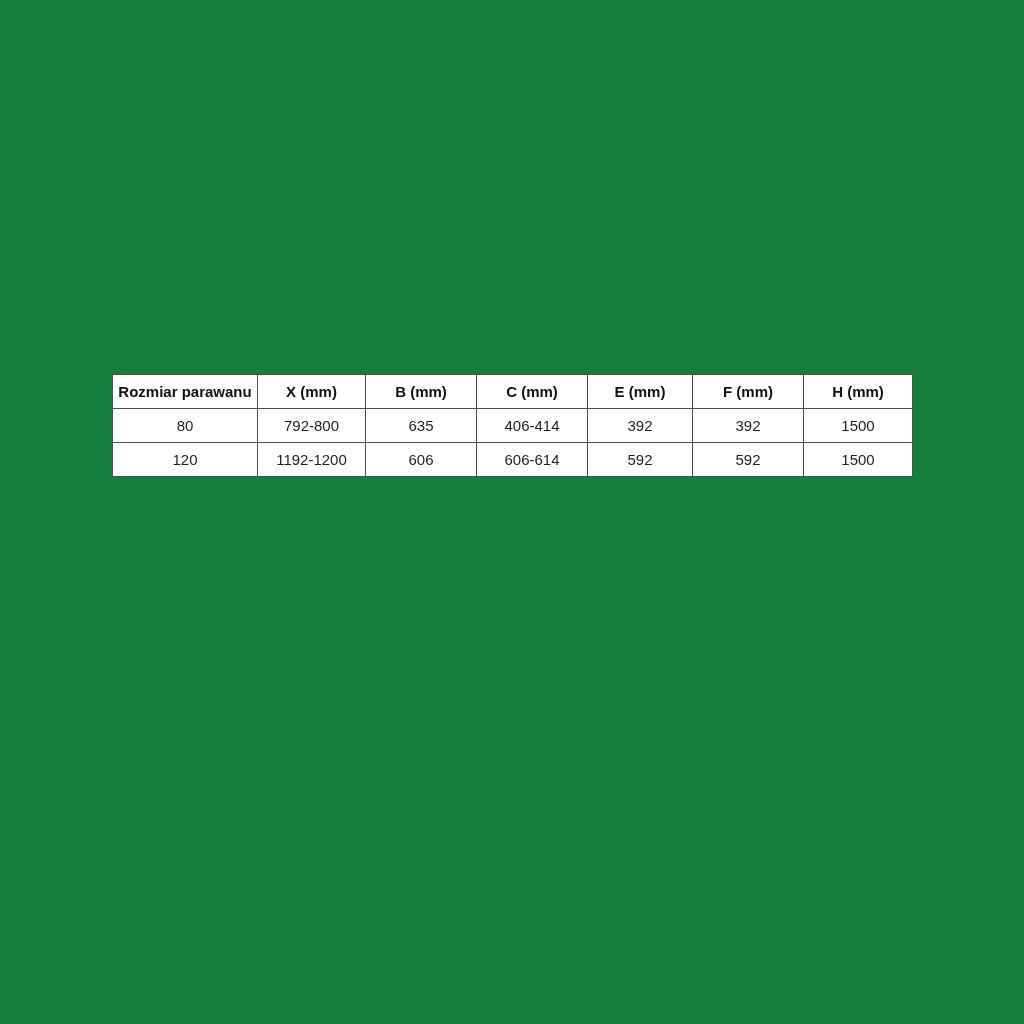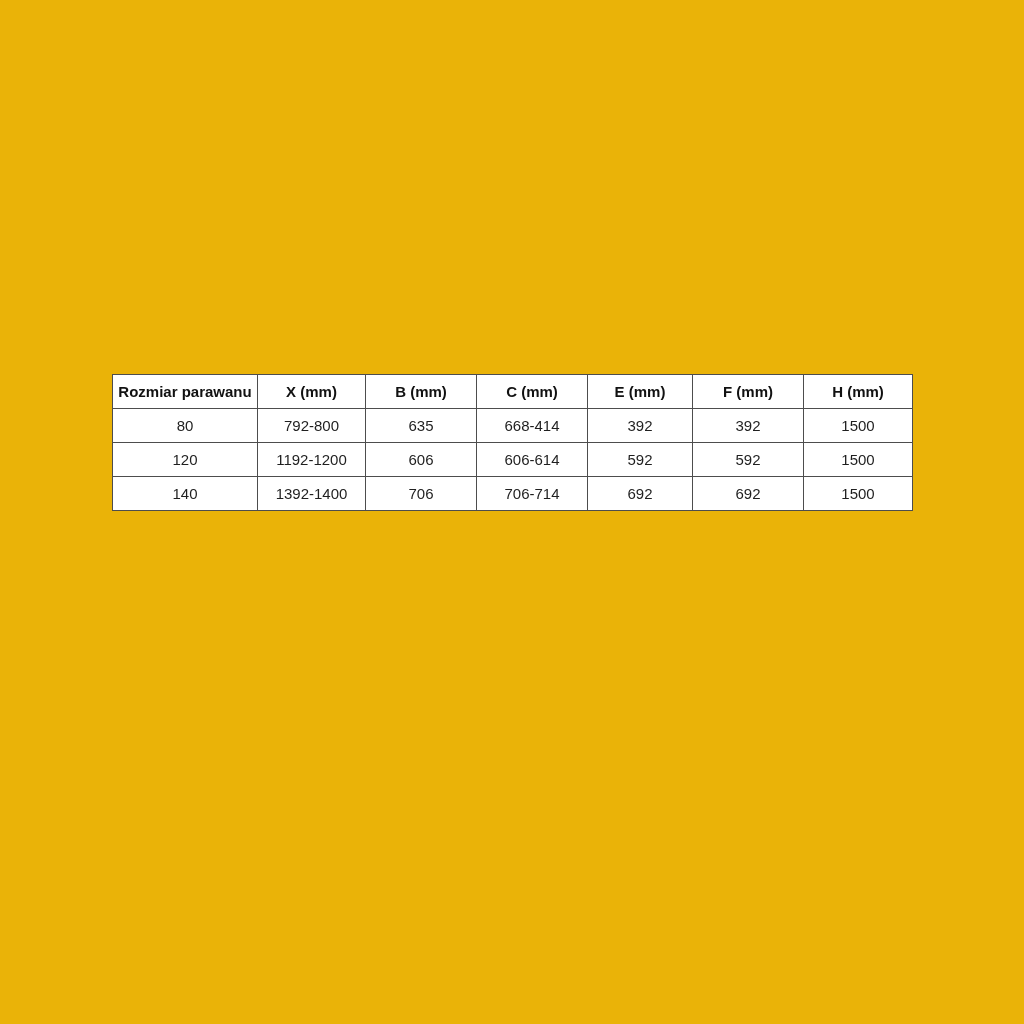--- a/index.html
+++ b/index.html
@@ -8,21 +8,21 @@
     background: #ffffff;
     width: 1024px;
     height: 1024px;
     overflow: hidden;
     font-family: "Liberation Sans", sans-serif;
   }
   .page {
     position: relative;
     width: 1024px;
     height: 1024px;
-    background: #eab308;
+    background: #15803d;
   }
   .spec-table-wrap {
     position: absolute;
     left: 112px;
     top: 374px;
     width: 800px;
   }
   table.spec-table {
     border-collapse: collapse;
     table-layout: fixed;
@@ -77,39 +77,30 @@
             <th>E (mm)</th>
             <th>F (mm)</th>
             <th>H (mm)</th>
           </tr>
       </thead>
       <tbody id="table-body">
           <tr>
             <td>80</td>
             <td>792-800</td>
             <td>635</td>
-            <td>668-414</td>
+            <td>406-414</td>
             <td>392</td>
             <td>392</td>
             <td>1500</td>
           </tr>
           <tr>
             <td>120</td>
             <td>1192-1200</td>
             <td>606</td>
             <td>606-614</td>
             <td>592</td>
             <td>592</td>
             <td>1500</td>
           </tr>
-          <tr>
-            <td>140</td>
-            <td>1392-1400</td>
-            <td>706</td>
-            <td>706-714</td>
-            <td>692</td>
-            <td>692</td>
-            <td>1500</td>
-          </tr>
         </tbody>
     </table>
   </div>
 </div>
 
 </body></html>

